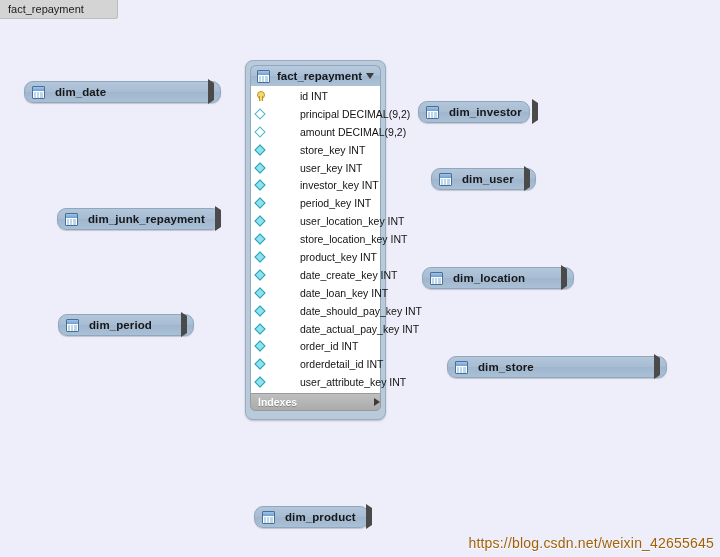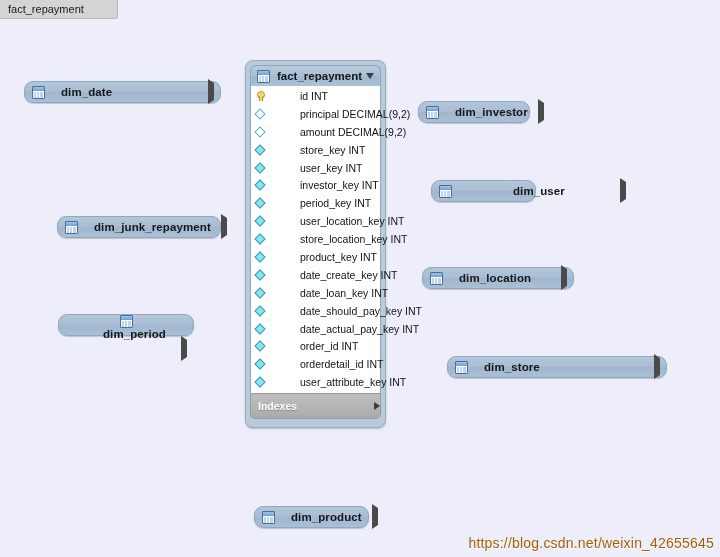--- a/index.html
+++ b/index.html
@@ -56,21 +56,21 @@
     box-shadow: 0 1px 1px rgba(0,0,0,0.18);
     display: flex;
     align-items: center;
     padding: 0 6px 0 7px;
   }
   .pill .tbl-icon { flex: 0 0 auto; }
   .pill .pill-label {
     font-size: 11.5px;
     font-weight: bold;
     color: #17171a;
-    margin-left: 16px;
+    margin-left: 10px;
     white-space: nowrap;
     letter-spacing: 0.1px;
   }
   .pill .pill-arrow {
     margin-left: auto;
     padding-left: 10px;
   }
 
   
   .tbl-icon {
@@ -197,21 +197,21 @@
     content:"";
     position:absolute;
     left: 3px; top: 5px;
     width: 2px; height: 5px;
     background: #f5d970;
     border-left: 1px solid #b9972c;
     border-right: 1px solid #b9972c;
   }
 
   #fact-indexes {
-    height: 26px;
+    height: 18px;
     background: linear-gradient(to bottom,#bfbfbf,#ababab);
     border: 1px solid #9a9a9a;
     border-radius: 0 0 5px 5px;
     display: flex;
     align-items: center;
     padding: 0 0 0 7px;
   }
   #fact-indexes .idx-label {
     font-size: 10.5px;
     font-weight: bold;
@@ -329,36 +329,36 @@
       <span class="tri"></span>
     </div>
   </div>
 
   <div id="dim-tables">
       <div class="pill" style="left: 24px; top: 61px; width: 197px;">
         <span class="tbl-icon"></span>
         <span class="pill-label">dim_date</span>
         <span class="pill-arrow"><span class="tri dark"></span></span>
       </div>
-      <div class="pill" style="left: 57px; top: 196px; width: 164px;">
+      <div class="pill" style="left: 57px; top: 188px; width: 164px;">
         <span class="tbl-icon"></span>
         <span class="pill-label">dim_junk_repayment</span>
         <span class="pill-arrow"><span class="tri dark"></span></span>
       </div>
-      <div class="pill" style="left: 58px; top: 294px; width: 136px; flex-direction: column;">
+      <div class="pill" style="left: 58px; top: 294px; width: 136px;">
         <span class="tbl-icon"></span>
         <span class="pill-label">dim_period</span>
         <span class="pill-arrow"><span class="tri dark"></span></span>
       </div>
       <div class="pill" style="left: 418px; top: 81px; width: 112px;">
         <span class="tbl-icon"></span>
         <span class="pill-label">dim_investor</span>
         <span class="pill-arrow"><span class="tri dark"></span></span>
       </div>
-      <div class="pill" style="left: 431px; top: 160px; width: 105px; gap: 45px;">
+      <div class="pill" style="left: 431px; top: 148px; width: 105px;">
         <span class="tbl-icon"></span>
         <span class="pill-label">dim_user</span>
         <span class="pill-arrow"><span class="tri dark"></span></span>
       </div>
       <div class="pill" style="left: 422px; top: 247px; width: 152px;">
         <span class="tbl-icon"></span>
         <span class="pill-label">dim_location</span>
         <span class="pill-arrow"><span class="tri dark"></span></span>
       </div>
       <div class="pill" style="left: 447px; top: 336px; width: 220px;">

